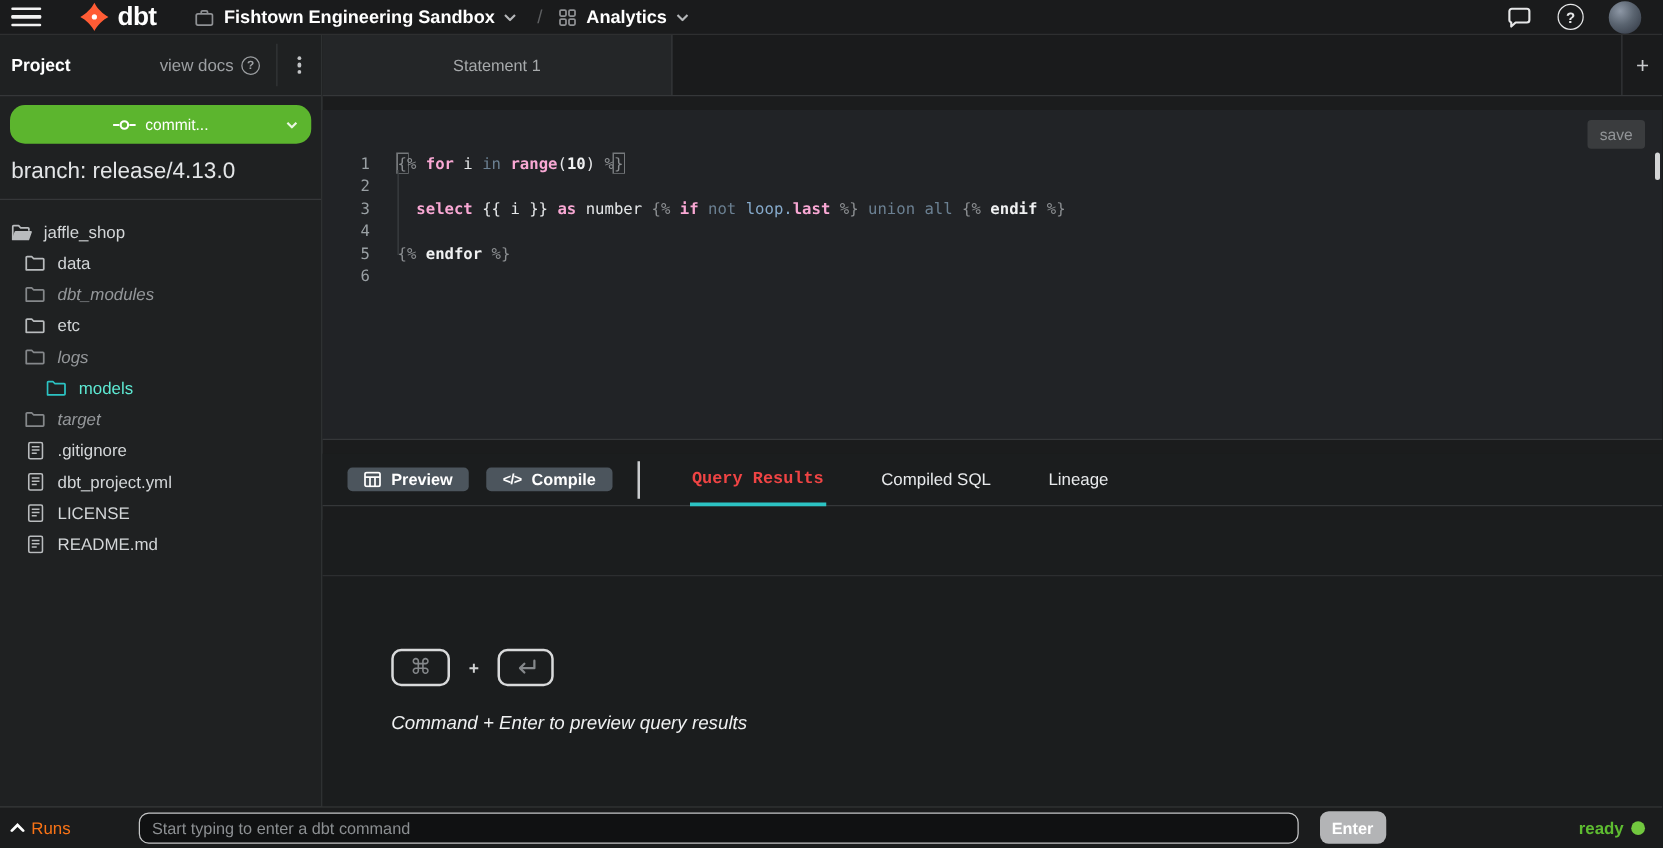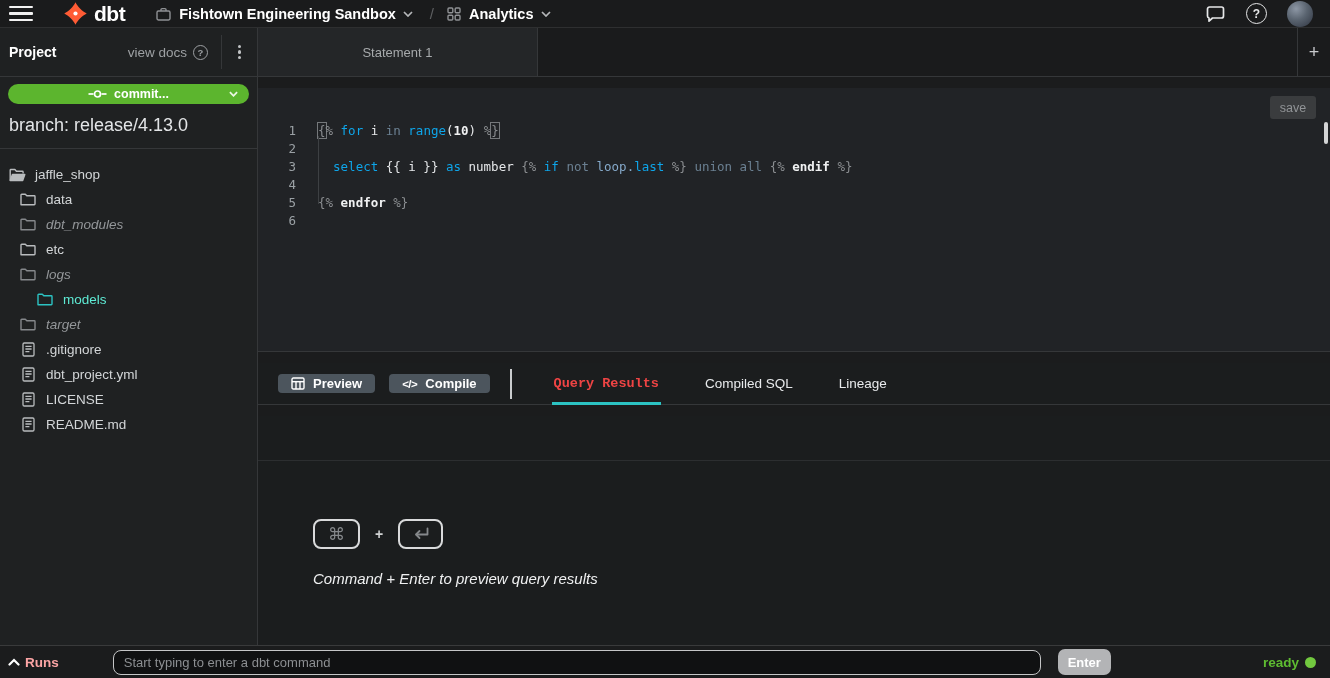--- a/index.html
+++ b/index.html
@@ -30,21 +30,21 @@
 
   
   .side-header { flex:0 0 49px; border-bottom:1px solid #353739; display:flex; align-items:center; }
   .side-title { font-size:14px; font-weight:700; color:#fff; padding-left:9px; }
   .view-docs { margin-left:auto; display:flex; align-items:center; gap:6px; color:#9da0a3; font-size:13.5px; cursor:pointer; }
   .q-circle { width:15px; height:15px; border:1.3px solid #9da0a3; border-radius:50%; display:flex; align-items:center; justify-content:center; font-size:9.5px; font-weight:700; }
   .kebab-cell { width:36px; height:34px; border-left:1px solid #353739; margin-left:13px; display:flex; align-items:center; justify-content:center; cursor:pointer; }
   .kebab { display:flex; flex-direction:column; gap:2.5px; }
   .kebab div { width:3.2px; height:3.2px; border-radius:50%; background:#c2c4c6; }
   .commit-wrap { padding:7px 8px 0; }
-  .commit-btn { height:20px; background:#5cb52e; border-radius:12px; position:relative; display:flex; align-items:center; justify-content:center; gap:7px; color:#fff; font-weight:700; font-size:12.5px; cursor:pointer; }
+  .commit-btn { height:31px; background:#5cb52e; border-radius:12px; position:relative; display:flex; align-items:center; justify-content:center; gap:7px; color:#fff; font-weight:400; font-size:12.5px; cursor:pointer; }
   .commit-btn svg { display:block; }
   .commit-chev { position:absolute; right:11px; display:flex; color:#eaf6e2; }
   .branch { color:#e3e5e7; font-size:18px; padding:11px 0 12px 9px; border-bottom:1px solid #353739; }
   .tree { flex:1; padding-top:13px; overflow:hidden; }
   .tree-item { height:25px; display:flex; align-items:center; gap:9px; padding-left:19px; font-size:13.5px; color:#d3d6d8; cursor:pointer; }
   .tree-item.root { padding-left:8px; }
   .tree-item .ticon { width:18px; display:flex; justify-content:center; color:#b9bcbe; }
   .tree-item.dim { color:#94979a; font-style:italic; }
   .tree-item.dim .ticon { color:#85888b; }
   .tree-item.active { color:#5eead4;padding-left:36px; }
@@ -57,21 +57,21 @@
 
   
   .editor { flex:0 0 264px; background:#212326; border-bottom:1px solid #353739; position:relative; }
   .save-btn { position:absolute; top:8px; right:14px; width:46px; height:23px; background:#3a3c3e; border-radius:3px; border:none; color:#919497; font-size:12.5px; display:flex; align-items:center; justify-content:center; cursor:pointer; font-family:inherit; }
   .editor-scroll { position:absolute; top:34px; right:2px; width:4px; height:22px; background:#d4d5d6; border-radius:2px; }
   .code { padding-top:34px; font-family:"DejaVu Sans Mono", monospace; font-size:12.5px; line-height:18px; position:relative; }
   .indent-guide { position:absolute; left:60px; top:48px; width:1px; height:68px; background:#3d4043; }
   .code-line { display:flex; height:18px; }
   .lnum { flex:0 0 38px; text-align:right; color:#9aa0a4; }
   .code-text { margin-left:22px; white-space:pre; }
-  .tk-kw { color:#0ea5e9; font-weight:400;text-align:right; }
+  .tk-kw { color:#f9a8d4; font-weight:700;text-align:right; }
   .tk-kw2 { color:#86aacb; }
   .tk-op { color:#6b8092; }
   .tk-j { color:#8b8e91; }
   .tk-jb { color:#8b8e91; box-shadow:0 0 0 1px #75787b; }
   .tk-pl { color:#e5e7e9; }
   .tk-b { color:#f0f1f2; font-weight:700; }
 
   
   .toolbar { flex:0 0 42px; background:#1b1d1e; border-bottom:1px solid #353739; display:flex; align-items:center; padding-left:20px; }
   .tool-btn { height:19px; background:#4c555d; border:none; border-radius:4px; color:#fff; font-size:13px; font-weight:700; display:flex; align-items:center; gap:8px; padding:0 13px; cursor:pointer; font-family:inherit; }
@@ -90,21 +90,21 @@
   .hint { position:absolute; left:55px; top:103px; }
   .keys { display:flex; align-items:center; }
   .key { width:47px; height:30px; border:2px solid #d9dadb; border-radius:8px; display:flex; align-items:center; justify-content:center; color:#85888b; }
   .key.return { width:45px; }
   .cmd-glyph { font-size:17px; font-family:"DejaVu Sans", sans-serif; }
   .plus-sep { margin:0 15px; color:#d0d2d3; font-size:14px; font-weight:600; }
   .hint-text { margin-top:21px; font-style:italic; font-size:15px; color:#eff0f1; }
 
   
   .statusbar { flex:0 0 33px; border-top:1px solid #393a3b; background:#1b1c1d; display:flex; align-items:center; padding:0 14px 0 8px; }
-  .runs { display:flex; align-items:center; gap:5px; color:#fca5a5; font-weight:700; font-size:13.5px; cursor:pointer; }
+  .runs { display:flex; align-items:center; gap:5px; color:#f97316; font-weight:400; font-size:13.5px; cursor:pointer; }
   .runs .caret { display:flex; color:#fff; }
   .cmd-input { margin-left:54px; width:928px; height:25px; background:#101112; border:1.5px solid #c5c6c7; border-radius:8px; color:#e8e8e8; font-size:13px; padding:0 10px; font-family:inherit; outline:none; }
   .cmd-input::placeholder { color:#8c8f92; }
   .enter-btn { margin-left:17px; width:53px; height:26px; background:#b3b4b6; border:none; border-radius:7px; color:#fff; font-weight:700; font-size:13px; cursor:pointer; font-family:inherit; }
   .ready { margin-left:auto; display:flex; align-items:center; gap:6px; color:#5ebc31; font-weight:700; font-size:13.5px; }
   .ready-dot { width:11px; height:11px; border-radius:50%; background:#72c83f; }
 </style>
 </head>
 <body>
 

